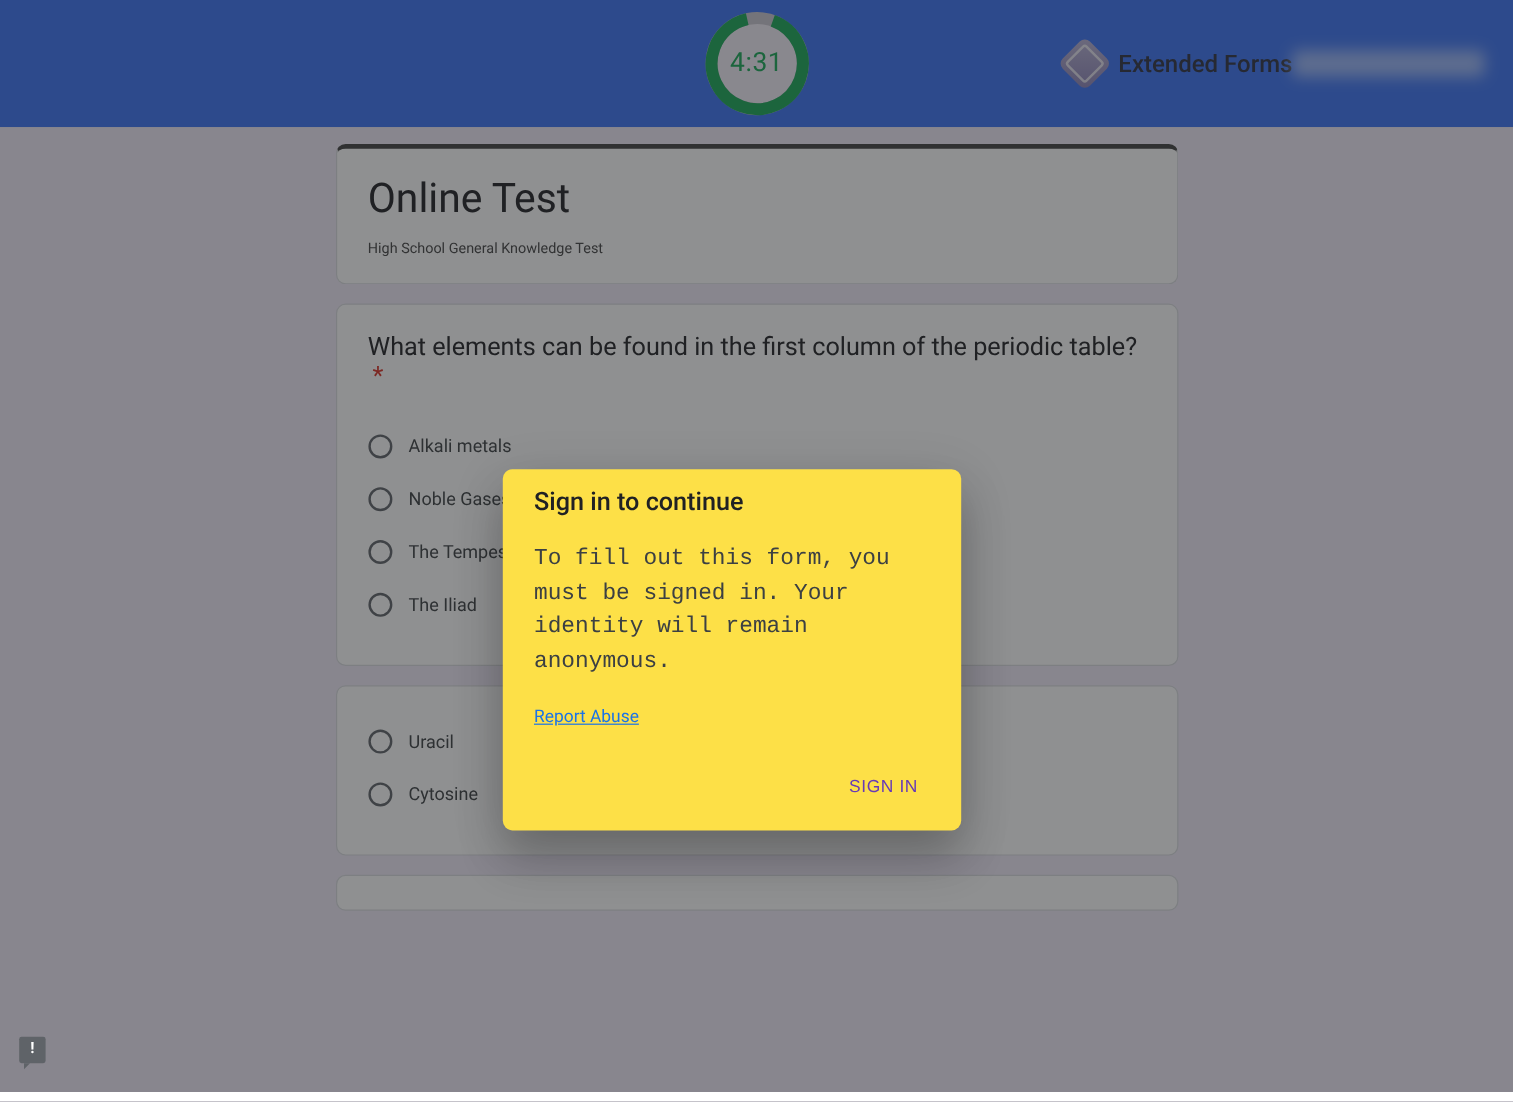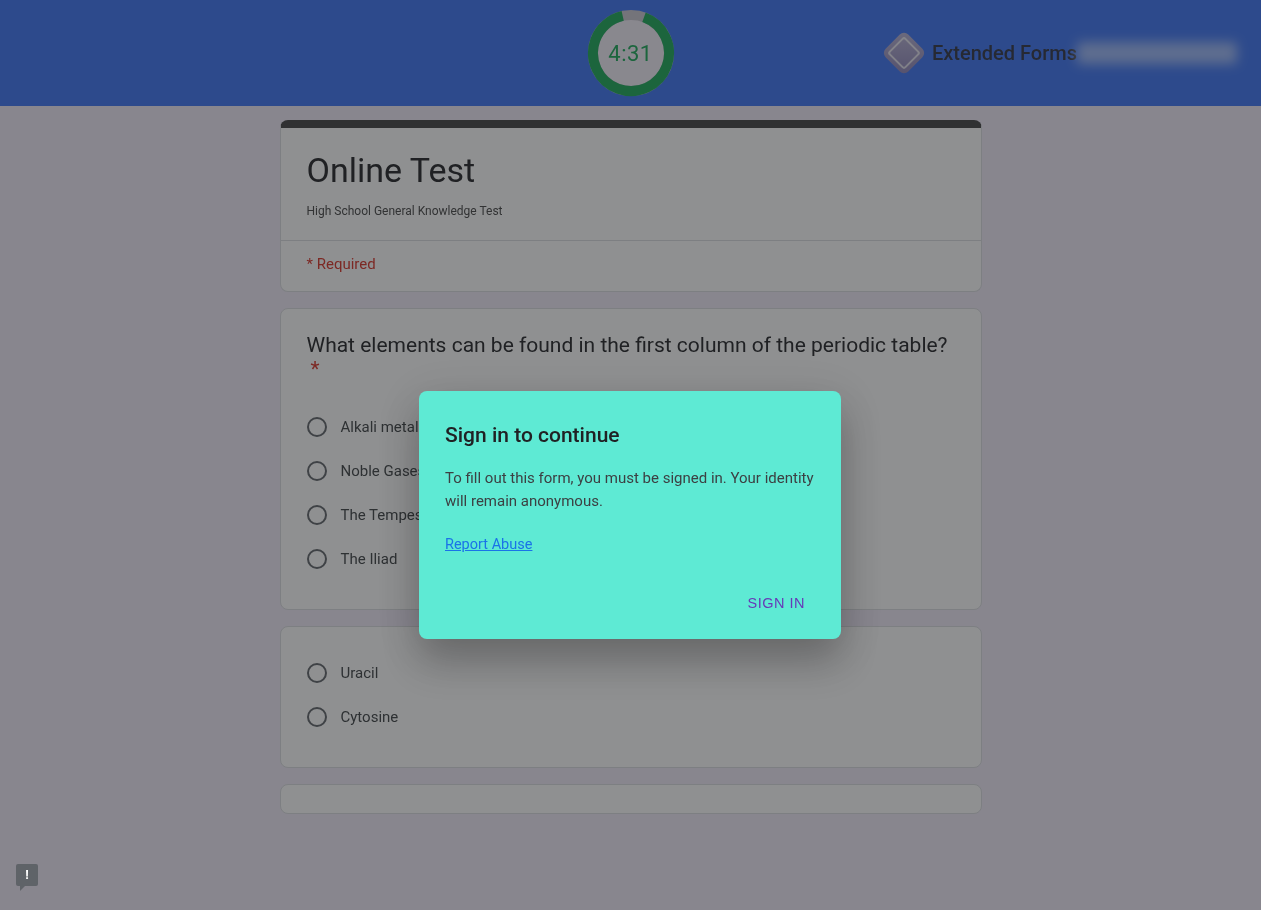--- a/index.html
+++ b/index.html
@@ -85,21 +85,21 @@
     width: 702px;
     margin: 0 auto;
   }
   .card {
     background: #fff;
     border: 1px solid #dadce0;
     border-radius: 8px;
     margin-bottom: 16px;
   }
   .header-card {
-    border-top: 8px solid #404040;
+    border-top: 4px solid #404040;
   }
   .header-card .head-body {
     padding: 22px 26px 22px 26px;
   }
   .form-title {
     font-size: 34px;
     font-weight: 400;
     color: #202124;
     margin-bottom: 14px;
   }
@@ -137,39 +137,40 @@
     color: #3c4043;
   }
 
   .overlay {
     position: absolute;
     inset: 0;
     background: rgba(32,33,36,0.5);
   }
   .modal {
     position: absolute;
-    width: 422px;
+    width: 382px;
     left: 419px;
     top: 391px;
-    background: #5eead4;
+    background: #fde047;
     border-radius: 8px;
     box-shadow: 0 24px 38px rgba(0,0,0,0.2), 0 9px 46px rgba(0,0,0,0.12);
-    padding: 32px 26px 20px 26px;
+    padding: 16px 26px 20px 26px;
   }
   .modal-title {
     font-size: 21px;
     font-weight: 500;
     color: #202124;
     margin-bottom: 20px;
   }
   .modal-msg {
-    font-size: 15px;
+    font-size: 19px;
     color: #3c4043;
     line-height: 1.5;
     margin-bottom: 12px;
+    font-family: Liberation Mono, monospace;
   }
   .modal-link {
     font-size: 14.5px;
     color: #1a73e8;
     text-decoration: underline;
     cursor: pointer;
     display: inline-block;
     margin-top: 12px;
   }
   .modal-actions {
@@ -244,21 +245,20 @@
 </div>
 
 <div class="page">
   <div class="form-col">
 
     <div class="card header-card">
       <div class="head-body">
         <div class="form-title">Online Test</div>
         <div class="form-desc">High School General Knowledge Test</div>
       </div>
-      <div class="required-row">* Required</div>
     </div>
 
     <div class="card q-card">
       <div class="q-title">
         <span>What elements can be found in the first column of the periodic table?</span>
         <span class="ast">*</span>
       </div>
       <div class="option-row">
         <div class="radio"></div>
         <div class="option-label">Alkali metals</div>

